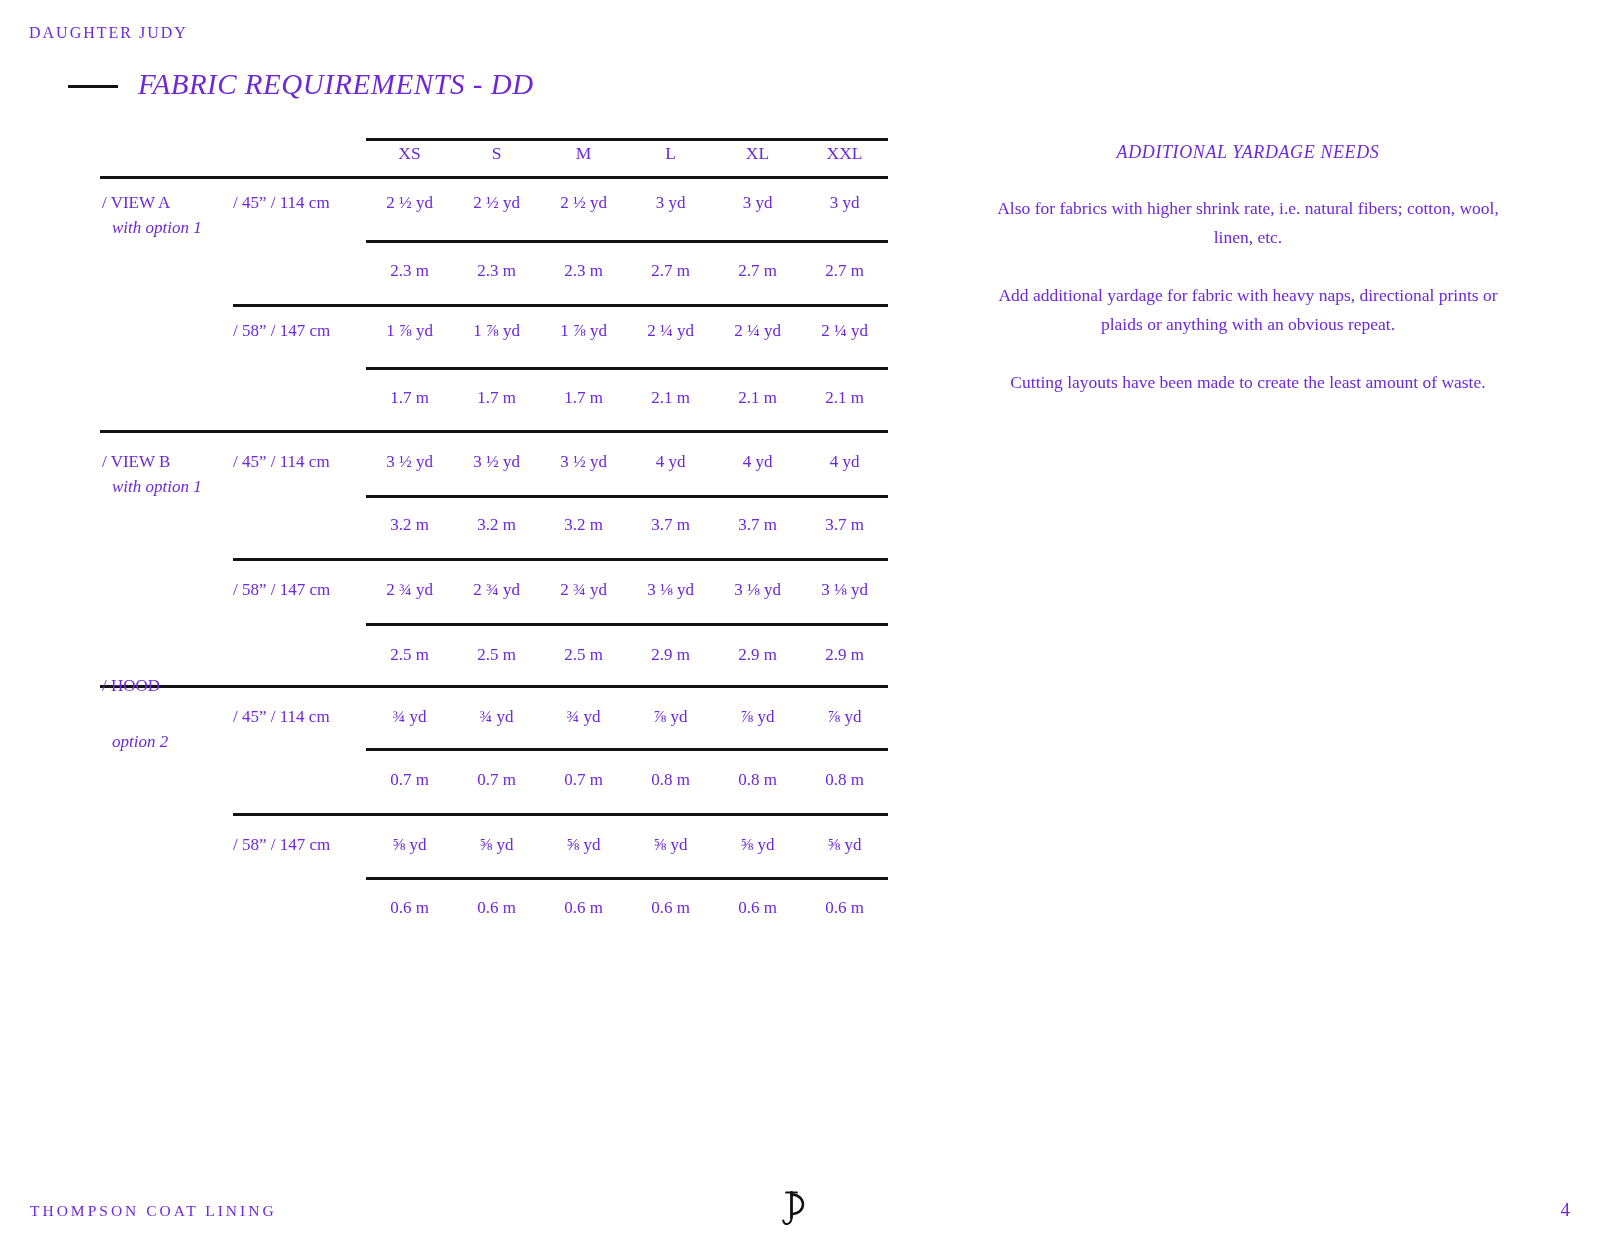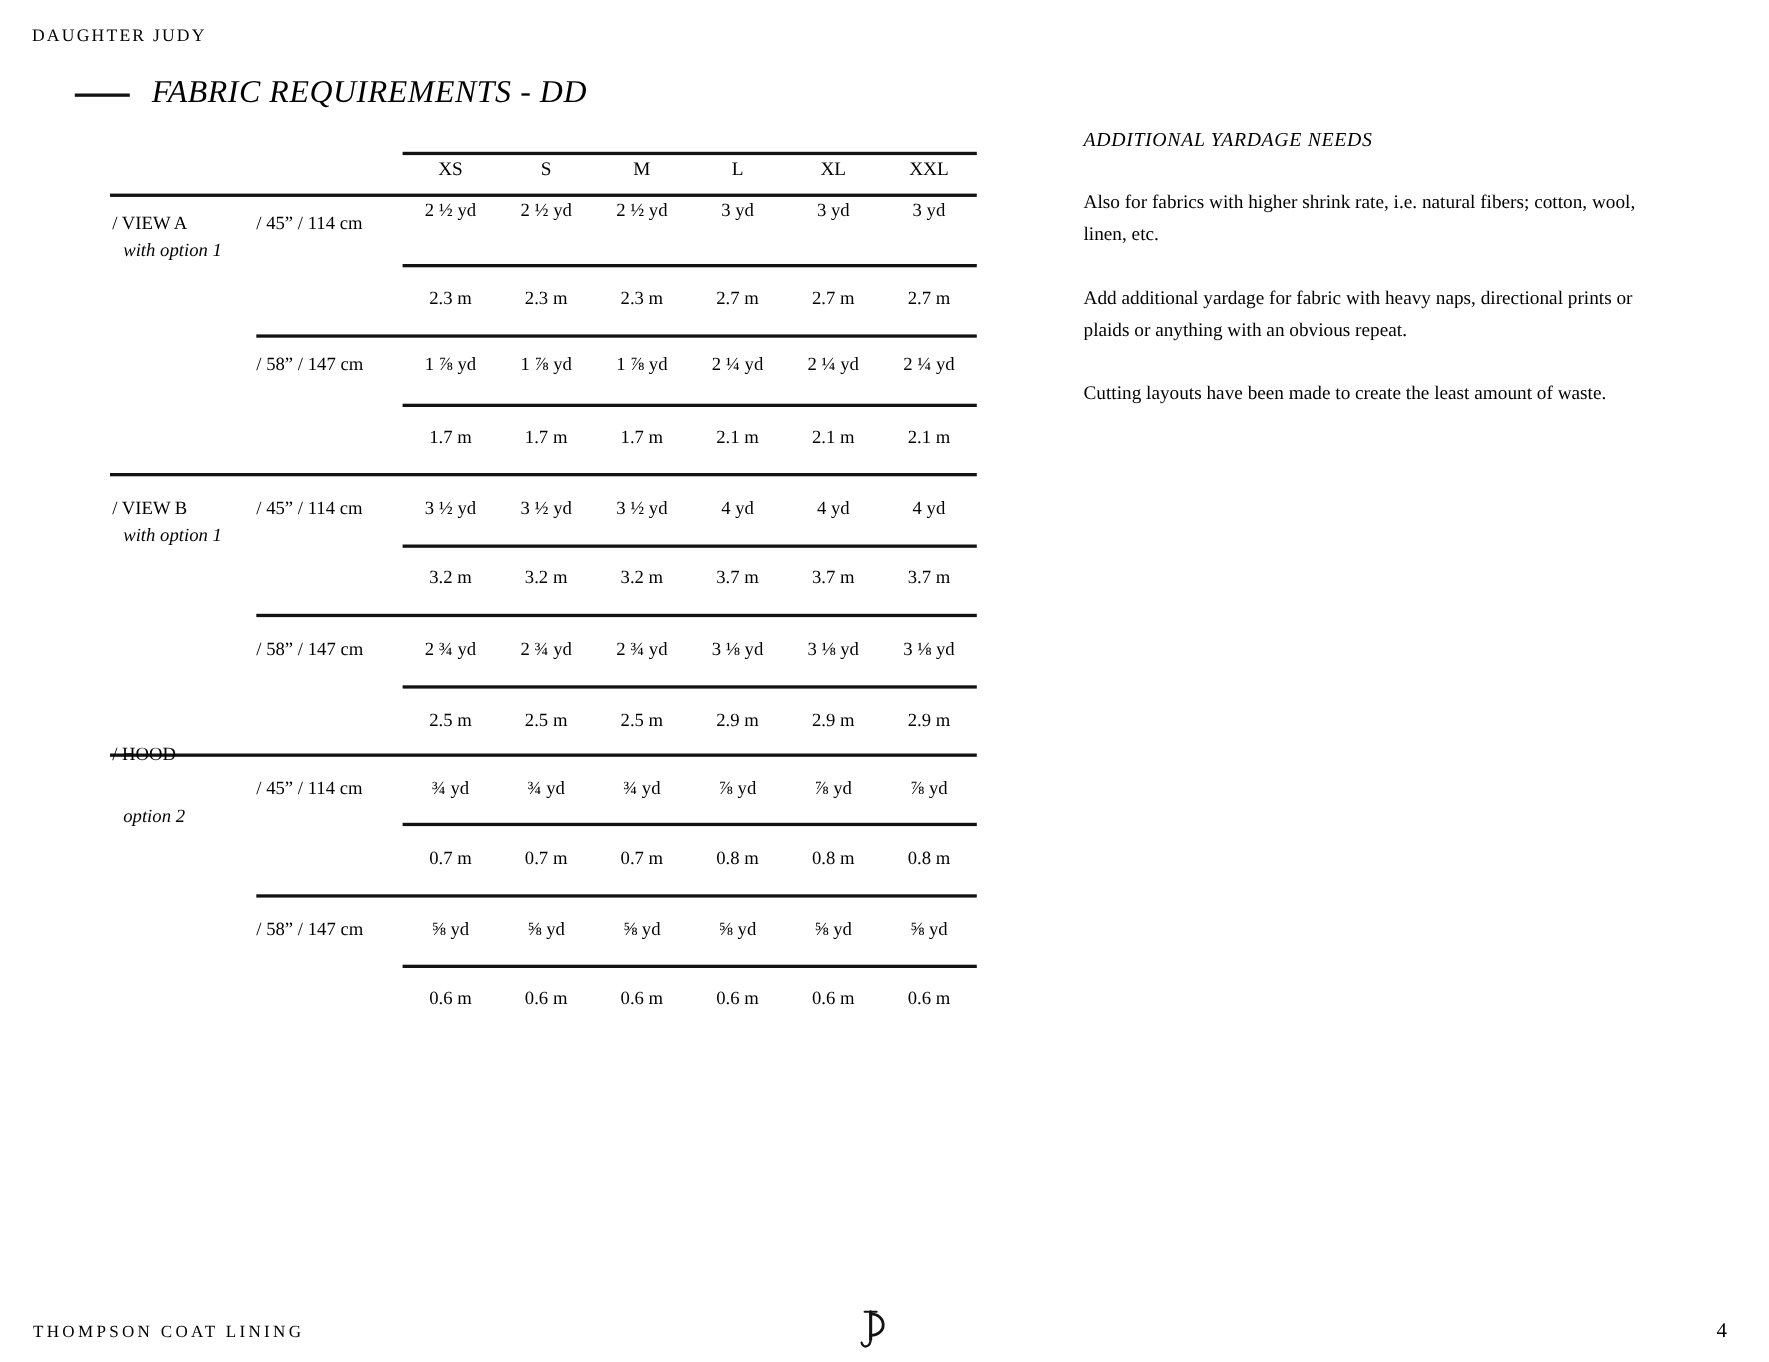--- a/index.html
+++ b/index.html
@@ -1,16 +1,16 @@
 <!DOCTYPE html>
 <html><head>
 <meta charset="utf-8">
 <style>
   html,body{margin:0;padding:0;background:#ffffff;}
-  .page{position:relative;width:1608px;height:1238px;background:#ffffff;color:#000000;
+  .page{position:relative;width:1608px;height:1238px;background:#ffffff;color:#6d28d9;
         font-family:"Liberation Serif", serif;overflow:hidden;}
 
   .brand{position:absolute;left:29px;top:24px;font-size:16px;letter-spacing:2px;}
 
   .title-dash{position:absolute;left:68px;top:85px;width:50px;height:3px;background:#131313;}
   .page-title{position:absolute;left:138px;top:68px;font-size:29px;font-style:italic;letter-spacing:0.5px;}
 
   
   .fabric-table{position:absolute;left:100px;top:130px;width:788px;height:800px;font-size:17px;}
   .rule{position:absolute;background:#131313;height:2.6px;}
@@ -18,21 +18,21 @@
   .rule-mid{left:133px;width:655px;height:2.8px;}
   .rule-size{left:266px;width:522px;}
   .size-row{position:absolute;left:266px;width:522px;display:flex;line-height:26px;}
   .size-row span{width:87px;text-align:center;white-space:nowrap;}
   .header-row{font-weight:normal;font-size:17.5px;}
   .view-label{position:absolute;left:2px;line-height:26px;white-space:nowrap;}
   .view-sublabel{position:absolute;left:12px;line-height:24px;font-style:italic;font-size:17px;white-space:nowrap;}
   .width-label{position:absolute;left:133px;line-height:26px;white-space:nowrap;}
 
   
-  .aside{position:absolute;left:985px;top:116px;width:526px;}
+  .aside{position:absolute;left:985px;top:141px;width:526px;text-align:center;}
   .aside-heading{font-style:italic;font-size:18px;letter-spacing:0.6px;margin:0 0 31px 0;line-height:22px;}
   .aside p{margin:0 0 29px 0;font-size:17.5px;line-height:29px;}
 
   
   .footer-label{position:absolute;left:30px;top:1202px;font-family:Liberation Serif, serif;
                 font-size:15.5px;letter-spacing:3px;white-space:nowrap;}
   .page-number{position:absolute;right:38px;top:1199px;font-size:19px;}
   .monogram{position:absolute;left:782px;top:1190px;width:26px;height:37px;}
 </style>
 </head>
@@ -77,21 +77,21 @@
     <div class="view-label" style="top:543px">/ HOOD</div>
     <div class="view-sublabel" style="top:600px">option 2</div>
 
     <div class="width-label" style="top:60px">/ 45” / 114 cm</div>
     <div class="width-label" style="top:188px">/ 58” / 147 cm</div>
     <div class="width-label" style="top:319px">/ 45” / 114 cm</div>
     <div class="width-label" style="top:447px">/ 58” / 147 cm</div>
     <div class="width-label" style="top:574px">/ 45” / 114 cm</div>
     <div class="width-label" style="top:702px">/ 58” / 147 cm</div>
 
-    <div class="size-row" style="top:48px">
+    <div class="size-row" style="top:60px">
       <span>2 ½ yd</span>
       <span>2 ½ yd</span>
       <span>2 ½ yd</span>
       <span>3 yd</span>
       <span>3 yd</span>
       <span>3 yd</span>
     </div>
     <div class="size-row" style="top:128px">
       <span>2.3 m</span>
       <span>2.3 m</span>

